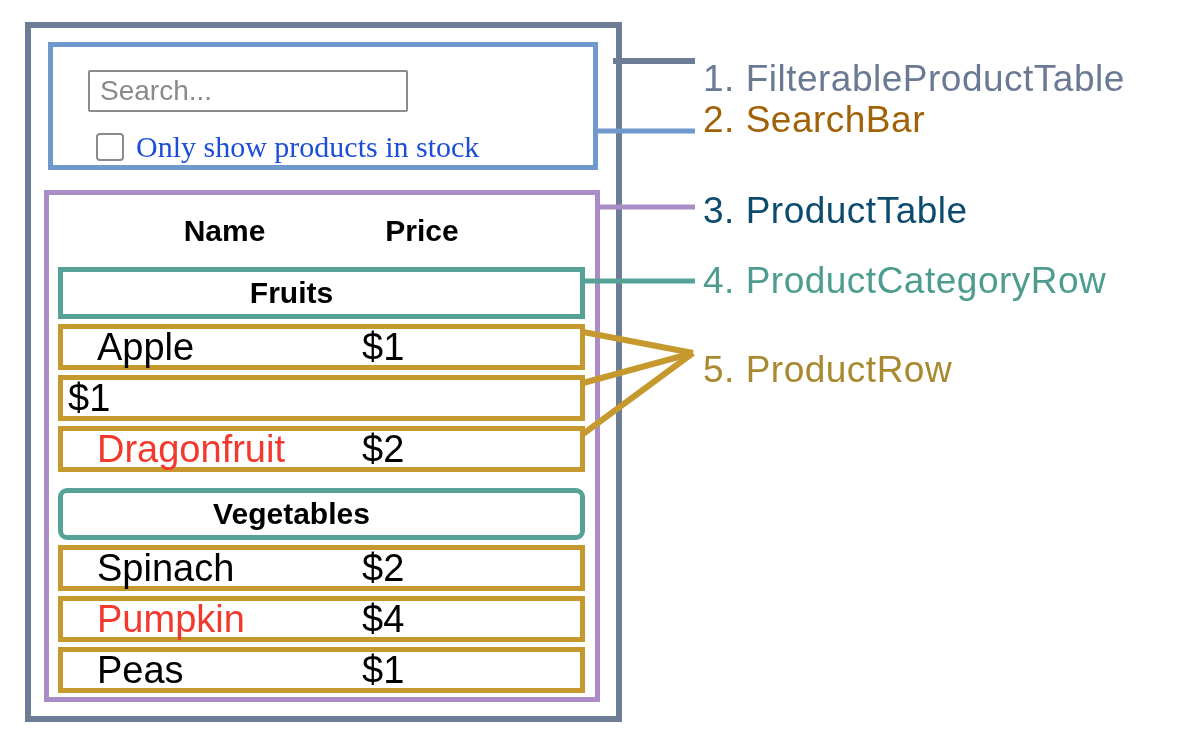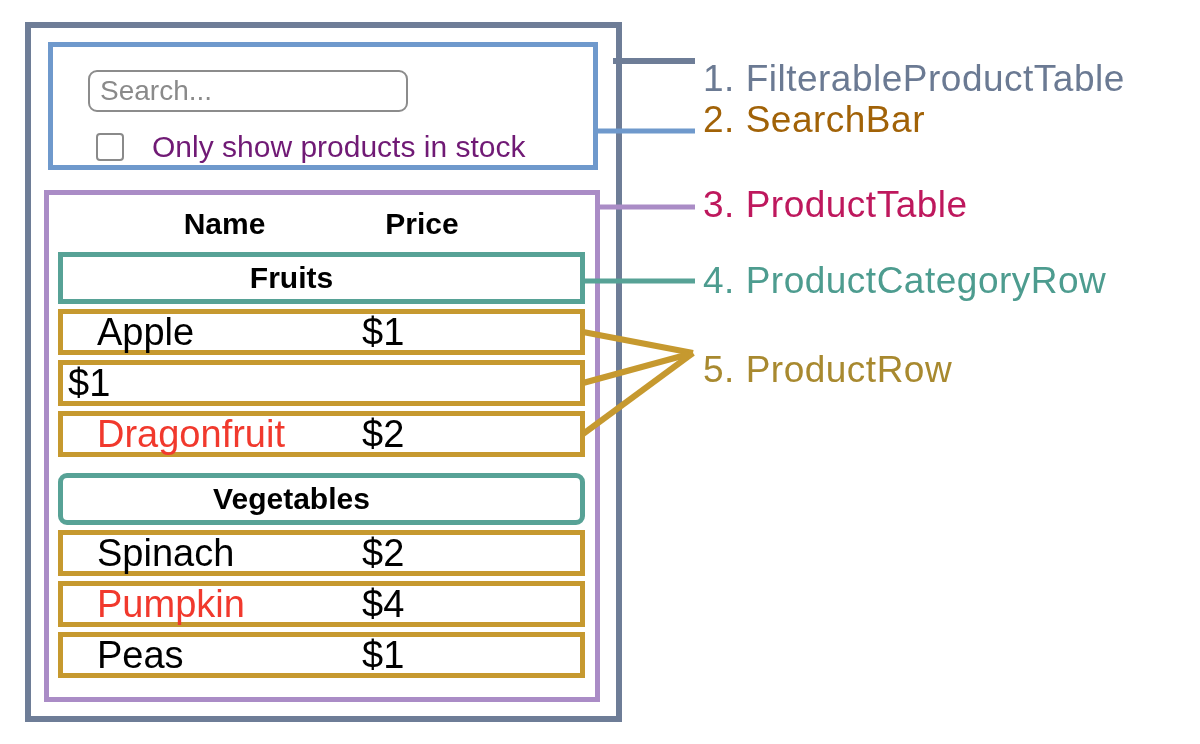--- a/index.html
+++ b/index.html
@@ -9,34 +9,34 @@
   }
   .box { position:absolute; box-sizing:border-box; background:#ffffff; }
 
   
   .outer  { left:25px; top:22px; width:597px; height:700px; border:6px solid var(--c1); }
 
   
   .searchbar { left:17px; top:14px; width:550px; height:128px; border:5px solid var(--c2); }
   .search-input {
     position:absolute; left:35px; top:23px; width:320px; height:42px; box-sizing:border-box;
-    border:2px solid #8c8c8c; border-radius:9px; font-family:"Liberation Sans",sans-serif;
+    border:2px solid #8c8c8c; border-radius:2px; font-family:"Liberation Sans",sans-serif;
     font-size:28px; color:#333; padding:0 0 0 10px; outline:none; background:#fff;
   }
   .search-input::placeholder { color:#8a8a8a; opacity:1; }
   .stock-row { position:absolute; left:43px; top:83px; display:flex; align-items:center; }
   .checkbox {
     appearance:none; -webkit-appearance:none; margin:0; width:28px; height:28px;
     border:2px solid #8a8a8a; border-radius:4px; background:#fff; box-sizing:border-box;
   }
-  .stock-label { margin-left:28px; font-size:30px; color:#701a75; white-space:nowrap; }
+  .stock-label { margin-left:12px; font-size:30px; color:#1d4ed8; white-space:nowrap;font-family:Liberation Serif, serif; }
 
   
   .producttable { left:13px; top:162px; width:556px; height:512px; border:5px solid var(--c3); }
-  .thead { margin-left:9px; width:527px; height:57px; display:flex; align-items:center; }
+  .thead { margin-left:9px; width:527px; height:72px; display:flex; align-items:center; }
   .th { font-weight:bold; font-size:30px; color:#000; text-align:center; }
   .th-name  { width:265px; padding-left:34px; }
   .th-price { width:130px; }
 
   
   .cat-row {
     margin:0 0 0 9px; width:527px; height:52px; border:5px solid var(--c4); box-sizing:border-box;
     display:flex; align-items:center; justify-content:center; padding-right:60px;
     font-weight:bold; font-size:30px; color:#000; background:#fff;text-align:right;
   }
@@ -119,18 +119,18 @@
       <line x1="595" y1="207" x2="695" y2="207" stroke="#AA8CC6" stroke-width="5"></line>
       <line x1="580" y1="281" x2="695" y2="281" stroke="#57A296" stroke-width="5"></line>
       <line x1="583" y1="332" x2="693" y2="353" stroke="#C6992F" stroke-width="6"></line>
       <line x1="583" y1="383" x2="693" y2="353" stroke="#C6992F" stroke-width="6"></line>
       <line x1="583" y1="434" x2="693" y2="353" stroke="#C6992F" stroke-width="6"></line>
     </svg>
 
   <div id="legend">
       <div class="legend-item" style="top: 79px; color: rgb(107, 122, 147);">1. FilterableProductTable</div>
       <div class="legend-item" style="top: 120px; color: #a16207;">2. SearchBar</div>
-      <div class="legend-item" style="top: 205px; color: #be185d;">3. ProductTable</div>
+      <div class="legend-item" style="top: 211px; color: #0c4a6e;">3. ProductTable</div>
       <div class="legend-item" style="top: 281px; color: rgb(77, 156, 143);">4. ProductCategoryRow</div>
       <div class="legend-item" style="top: 370px; color: rgb(168, 137, 47);">5. ProductRow</div>
     </div>
 
 </div>
 
 </body></html>

